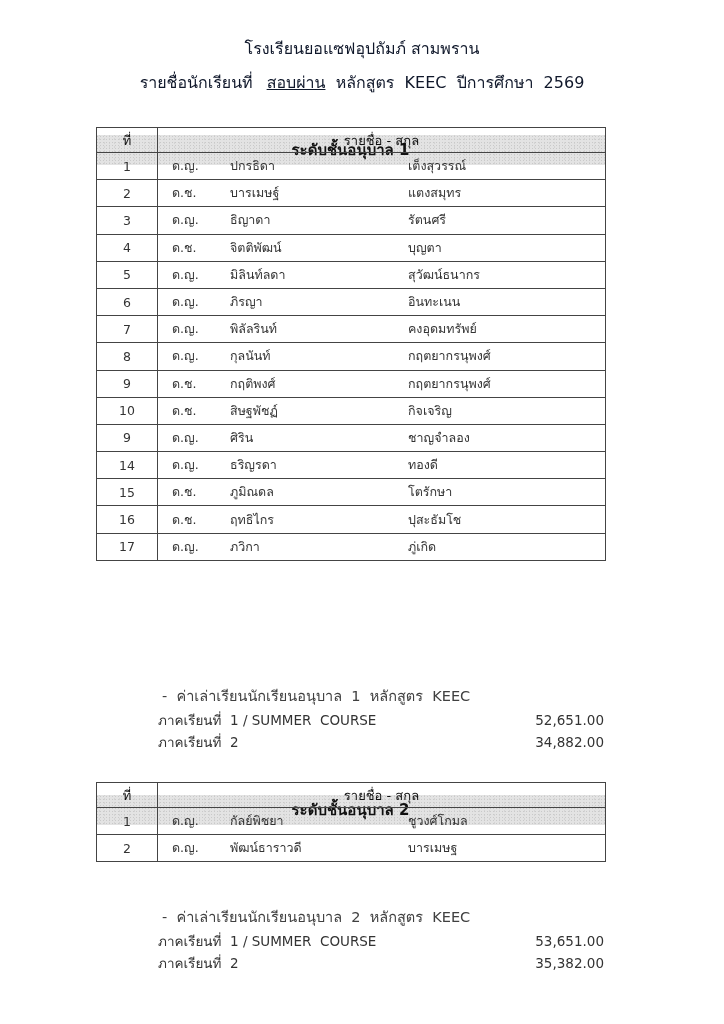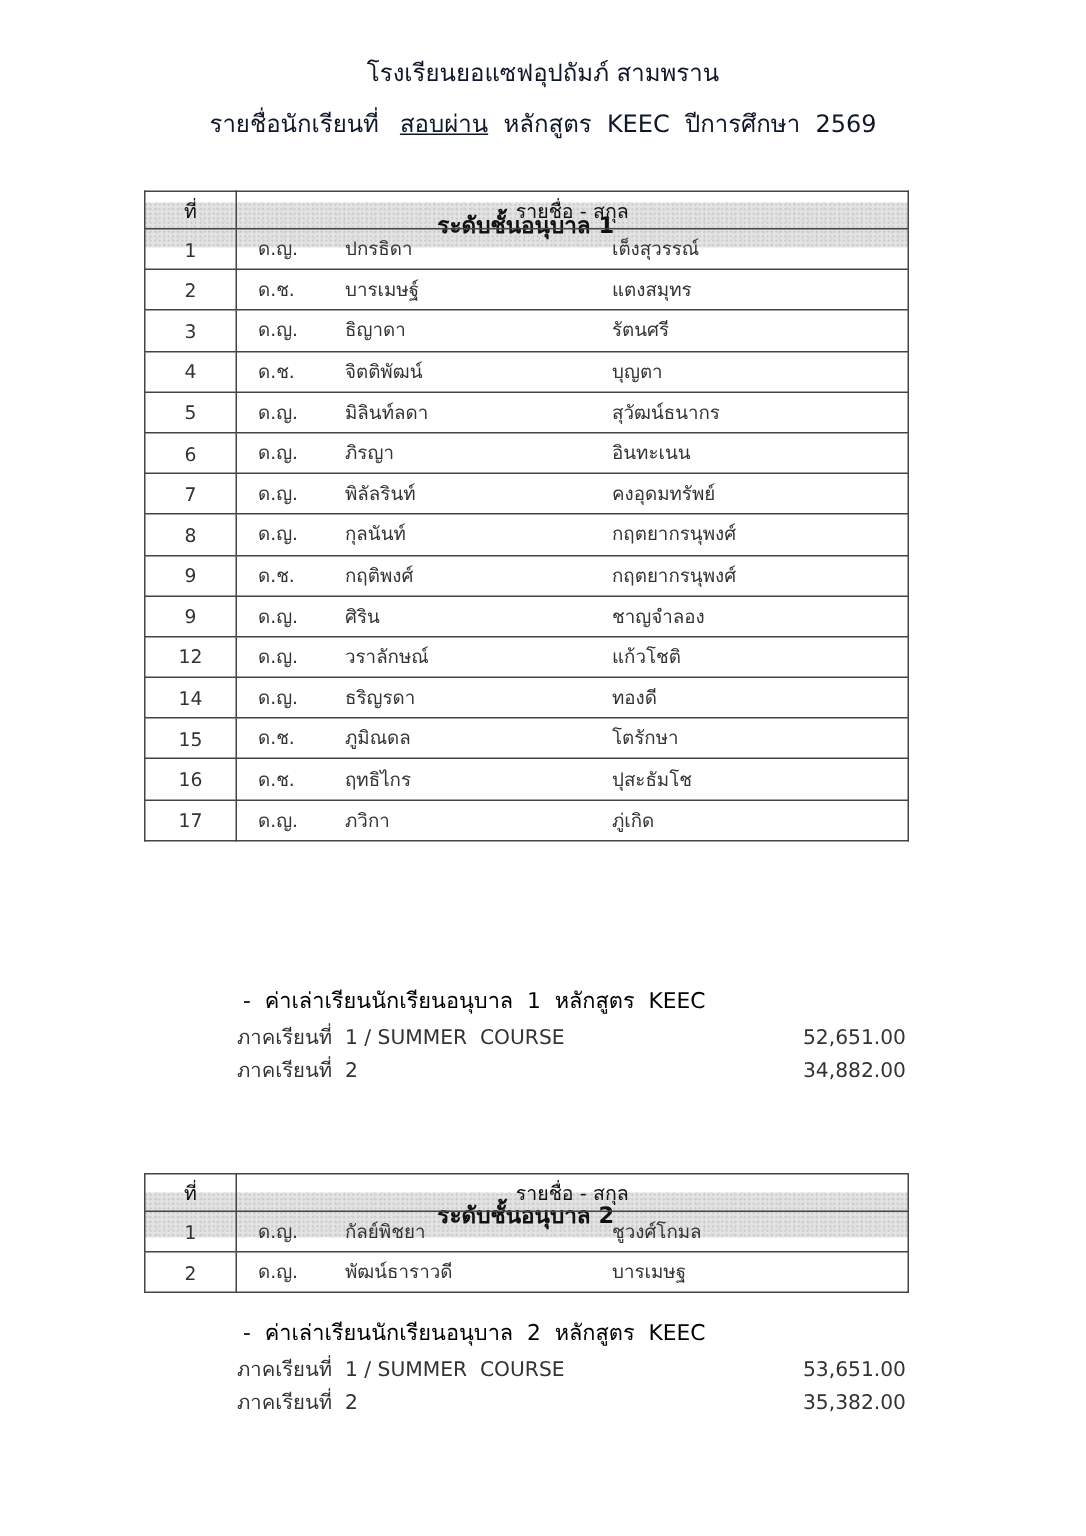--- a/index.html
+++ b/index.html
@@ -38,21 +38,21 @@
   table.roster th { font-weight: normal; height: 24px; font-size: 13px; color: #111; }
   table.roster td { height: 26.2px; }
   td.num { width: 60px; text-align: center; }
   td.name { position: relative; }
   .prefix { position: absolute; left: 14px; top: 50%; transform: translateY(-50%); }
   .first { position: absolute; left: 72px; top: 50%; transform: translateY(-50%); }
   .last { position: absolute; left: 238px; top: 50%; transform: translateY(-50%); margin-left: 12px; }
   .fee {
     position: absolute; left: 158px; width: 446px; font-size: 13.5px; color: #333;
   }
-  .fee .fee-title { font-size: 14.5px; color: #000000; margin-left: 4px; height: 26px; line-height: 26px; }
+  .fee .fee-title { font-size: 14.5px; color: #404040; margin-left: 4px; height: 26px; line-height: 26px; margin-top: 28px; }
   .fee .fee-row { display: flex; justify-content: space-between; height: 22px; line-height: 22px; gap: 22px; }
 </style>
 </head>
 <body>
 
 <div class="title t1">โรงเรียนยอแซฟอุปถัมภ์ สามพราน</div>
 <div class="title t2"><span>รายชื่อนักเรียนที่</span><u>สอบผ่าน</u><span style="white-space:pre">  หลักสูตร  KEEC  ปีการศึกษา  2569</span></div>
 
 <div class="band" style="top:97px">ระดับชั้นอนุบาล  1</div>
 <table class="roster" style="top:127px">
@@ -129,33 +129,33 @@
       </tr>
       <tr>
         <td class="num">9</td>
         <td class="name">
           <span class="prefix">ด.ช.</span>
           <span class="first">กฤติพงศ์</span>
           <span class="last">กฤตยากรนุพงศ์</span>
         </td>
       </tr>
       <tr>
+        <td class="num">10</td>
+        <td class="name">
+          <span class="prefix">ด.ช.</span>
+          <span class="first">สิษฐพัชฏ์</span>
+          <span class="last">กิจเจริญ</span>
+        </td>
+      </tr>
+      <tr>
         <td class="num">9</td>
         <td class="name">
           <span class="prefix">ด.ญ.</span>
           <span class="first">ศิริน</span>
           <span class="last">ชาญจำลอง</span>
-        </td>
-      </tr>
-      <tr>
-        <td class="num">12</td>
-        <td class="name">
-          <span class="prefix">ด.ญ.</span>
-          <span class="first">วราลักษณ์</span>
-          <span class="last">แก้วโชติ</span>
         </td>
       </tr>
       <tr>
         <td class="num">14</td>
         <td class="name">
           <span class="prefix">ด.ญ.</span>
           <span class="first">ธริญรดา</span>
           <span class="last">ทองดี</span>
         </td>
       </tr>

